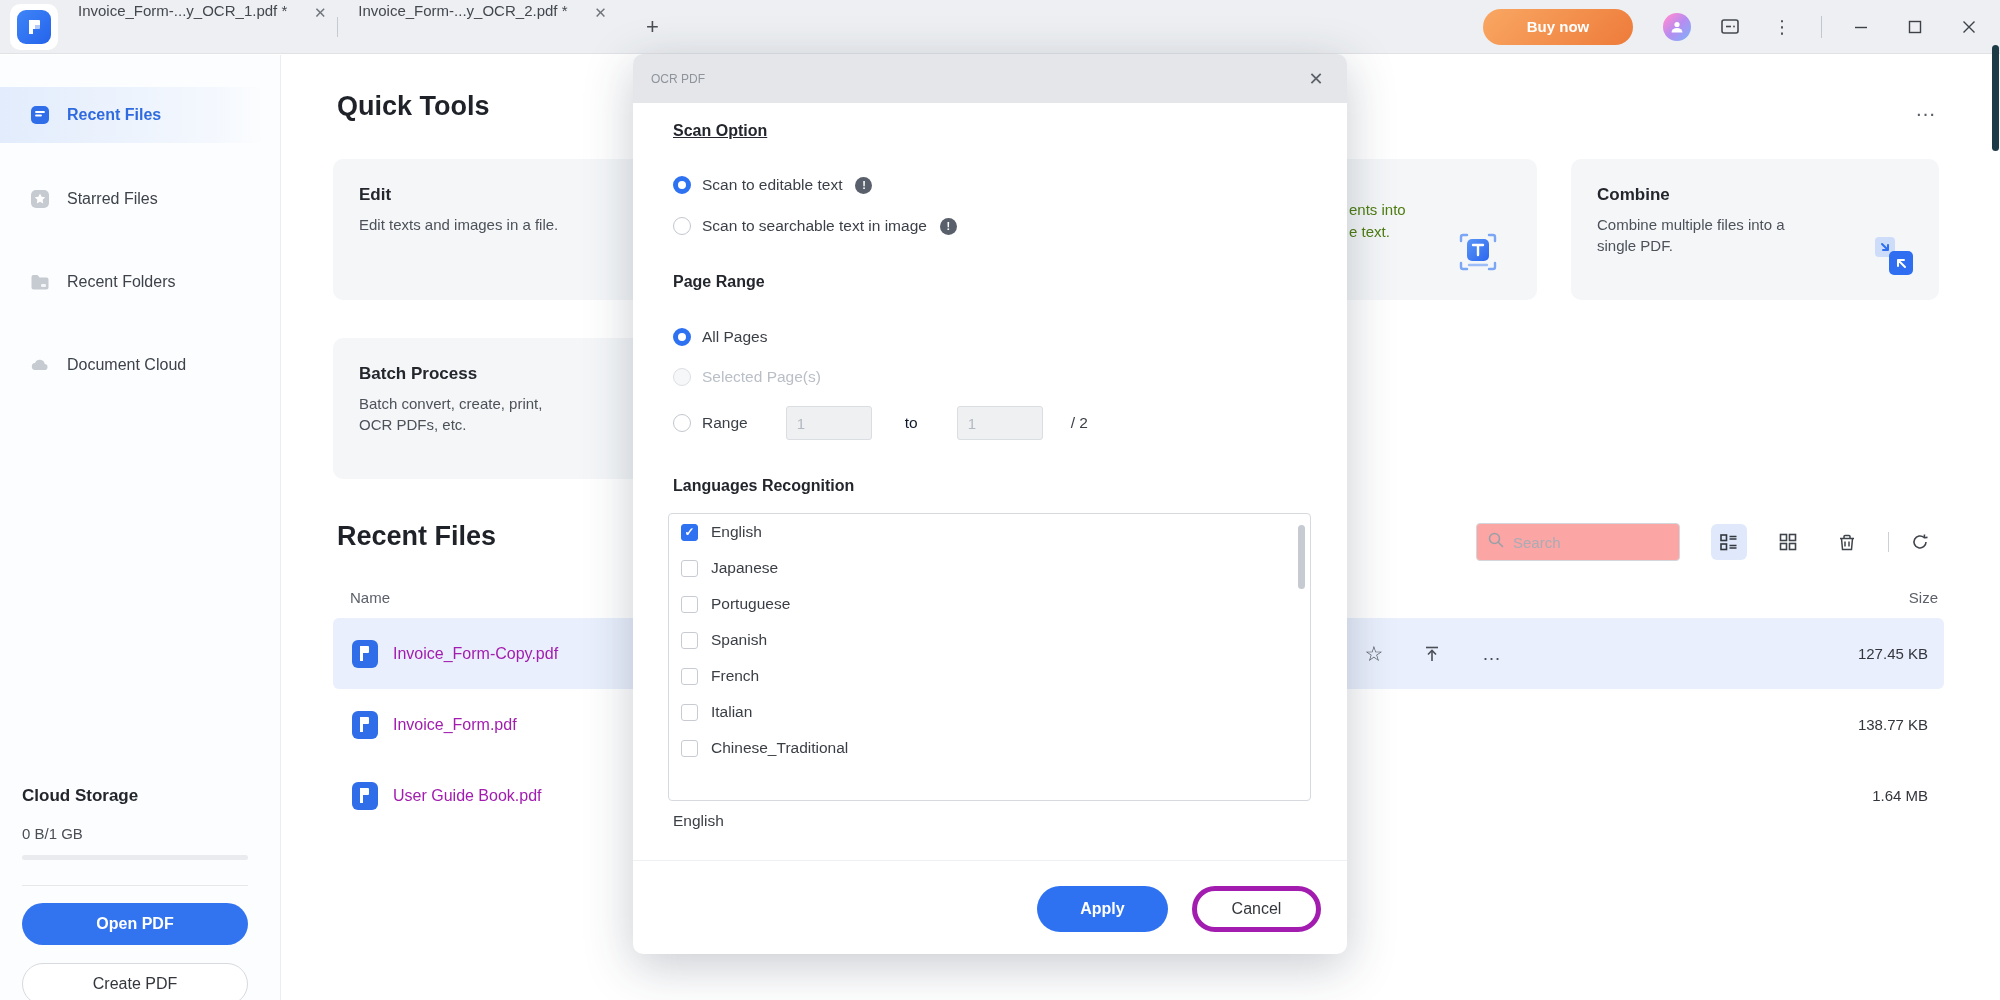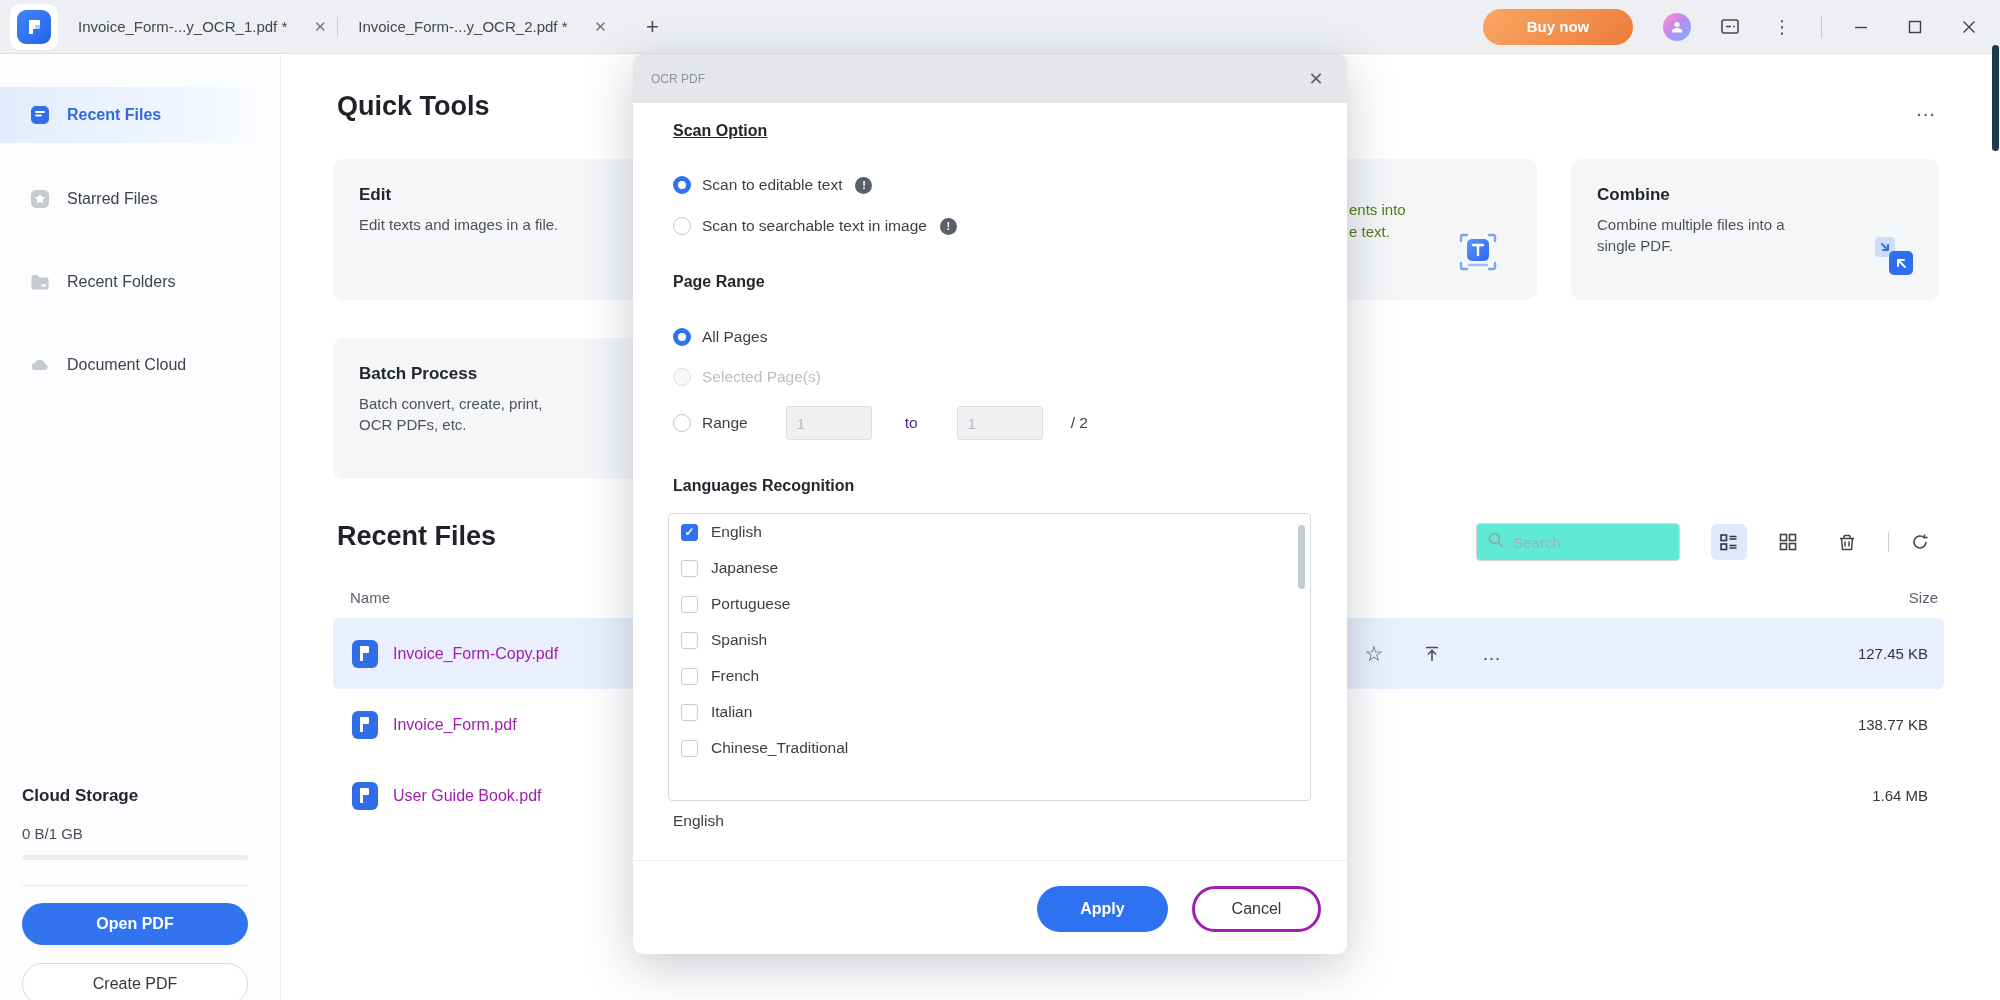--- a/index.html
+++ b/index.html
@@ -4,21 +4,21 @@
 <style>
   * { margin:0; padding:0; box-sizing:border-box; }
   html,body { width:2000px; height:1000px; overflow:hidden; }
   body { font-family:"Liberation Sans", sans-serif; background:#fff; }
   .app { position:relative; width:2000px; height:1000px; background:#fff; }
 
   
   .titlebar { position:absolute; top:0; left:0; right:0; height:54px; background:#edeff2; border-bottom:1px solid #e0e2e6; display:flex; align-items:center; z-index:6; }
   .logo-tile { width:48px; height:46px; background:#fff; border-radius:10px; margin-left:10px; display:flex; align-items:center; justify-content:center; flex:0 0 auto; }
   .logo { width:34px; height:34px; border-radius:9px; background:linear-gradient(135deg,#3f85f8,#2563eb); display:flex; align-items:center; justify-content:center; }
-  .tab { display:flex; align-items:center; height:50px; padding:0 6px 0 20px; }
+  .tab { display:flex; align-items:flex-start; height:50px; padding:0 6px 0 20px; }
   .tab-label { font-size:15px; color:#43474e; white-space:nowrap; }
   .tab-close { margin-left:22px; color:#71757d; font-size:15px; width:22px; height:22px; display:flex; align-items:center; justify-content:center; cursor:pointer; }
   .tab-divider { width:1px; height:20px; background:#c7cad0; flex:0 0 auto; }
   .newtab-btn { font-size:22px; color:#4a4e55; margin-left:22px; width:26px; height:26px; display:flex; align-items:center; justify-content:center; cursor:pointer; }
   .tb-right { margin-left:auto; display:flex; align-items:center; padding-right:16px; }
   .buy-btn { width:150px; height:36px; border-radius:18px; background:linear-gradient(135deg,#f9a763,#ee7b3a); color:#fff; font-size:15px; font-weight:bold; display:flex; align-items:center; justify-content:center; cursor:pointer; }
   .avatar { width:28px; height:28px; border-radius:50%; background:linear-gradient(135deg,#ff8ad4 10%,#b78cf0 50%,#7fb0f9 95%); margin-left:30px; display:flex; align-items:center; justify-content:center; }
   .tb-icon { width:26px; height:26px; margin-left:26px; display:flex; align-items:center; justify-content:center; color:#45494f; cursor:pointer; }
   .kebab { font-size:18px; color:#45494f; letter-spacing:0; }
   .tb-sep { width:1px; height:22px; background:#c3c6cc; margin-left:26px; }
@@ -49,21 +49,21 @@
   #card-ocr { left:860px; width:396px; }
   #card-combine { left:1290px; width:368px; }
   #card-batch { left:52px; top:283px; width:372px; height:141px; }
   .c-title { font-size:17px; font-weight:bold; color:#23262c; margin:26px 0 0 26px; }
   .c-desc { font-size:15px; color:#4d5159; margin:9px 26px 0 26px; line-height:21px; max-width:250px; }
   .ocr-frag { position:absolute; left:208px; top:40px; font-size:15px; color:#4d7c0f; line-height:22px; }
   .ocr-ico { position:absolute; left:314px; top:70px; }
   .combine-ico { position:absolute; right:24px; top:76px; }
 
   .rf-title { position:absolute; left:56px; top:466px; font-size:27px; font-weight:bold; color:#1f2329; }
-  .search-box { position:absolute; left:1195px; top:468px; width:204px; height:38px; border:1px solid #d3d6db; border-radius:4px; background:#5eead4; display:flex; align-items:center; padding-left:10px; gap:8px; }
+  .search-box { position:absolute; left:1195px; top:468px; width:204px; height:38px; border:1px solid #d3d6db; border-radius:4px; background:#fca5a5; display:flex; align-items:center; padding-left:10px; gap:8px; }
   .search-box input { border:none; outline:none; font-size:15px; color:#3a3e45; width:150px; background:transparent; }
   .search-box input::placeholder { color:#a8acb4; }
   .view-btn { position:absolute; top:469px; width:36px; height:36px; border-radius:6px; display:flex; align-items:center; justify-content:center; cursor:pointer; }
   #vb-list { left:1430px; background:#dfe9fb; }
   #vb-grid { left:1489px; }
   #vb-trash { left:1548px; }
   .v-divider { position:absolute; left:1607px; top:477px; width:1px; height:20px; background:#cdd0d6; }
   #vb-refresh { left:1621px; }
 
   .col-name { position:absolute; left:69px; top:534px; font-size:15px; color:#5c606a; }
@@ -89,31 +89,31 @@
   #st-scan { top:68px;text-decoration:underline; } #st-page { top:219px; } #st-lang { top:423px; }
   .opt { position:absolute; left:40px; height:24px; display:flex; align-items:center; gap:11px; font-size:15.5px; color:#3b3f47; cursor:pointer; }
   #opt-editable { top:119px; } #opt-searchable { top:160px; }
   #opt-all { top:271px; } #opt-selected { top:311px; color:#b9bec7; }
   #opt-range { top:352px; height:34px; }
   .radio { width:18px; height:18px; border-radius:50%; background:#fff; border:1.5px solid #c3c7ce; flex:0 0 auto; }
   .radio.on { border:5.5px solid #2e72f2; }
   .radio.dis { border:1.5px solid #dcdfe4; background:#f6f7f8; }
   .info-ico { width:17px; height:17px; border-radius:50%; background:#59606b; color:#fff; font-size:11px; font-weight:bold; display:flex; align-items:center; justify-content:center; margin-left:2px; }
   .rng-input { width:86px; height:34px; background:#eef0f2; border:1px solid #dadde2; border-radius:3px; color:#b4b8c0; font-size:15px; padding-left:10px; outline:none; font-family:"Liberation Sans",sans-serif; }
-  .rng-to { color:#4c1d95; } .rng-total { color:#3b3f46; }
+  .rng-to { color:#0f172a; } .rng-total { color:#3b3f46; }
   #in-from { margin-left:27px; } .rng-to { margin-left:22px; } #in-to { margin-left:28px; } .rng-total { margin-left:17px; }
   .langbox { position:absolute; left:35px; top:459px; width:643px; height:288px; border:1px solid #d6d9de; border-radius:4px; background:#fff; overflow:hidden; }
   .lang-row { height:36px; display:flex; align-items:center; gap:13px; padding-left:12px; font-size:15.5px; color:#3a3e45; cursor:pointer; }
   .cb { width:17px; height:17px; border-radius:3px; border:1.5px solid #c8ccd2; background:#fff; flex:0 0 auto; display:flex; align-items:center; justify-content:center; }
   .cb.checked { background:#2e72f2; border-color:#2e72f2; color:#fff; font-size:12px; font-weight:bold; }
   .lang-scroll { position:absolute; right:5px; top:11px; width:7px; height:64px; background:#c6cad1; border-radius:4px; }
   .lang-summary { position:absolute; left:40px; top:758px; font-size:15.5px; color:#3a3e45; }
   .dlg-divider { position:absolute; left:0; right:0; top:806px; height:1px; background:#eef0f2; }
   .btn-apply { position:absolute; left:404px; top:832px; width:131px; height:46px; border-radius:23px; background:#2f72f1; color:#fff; font-size:16px; font-weight:bold; display:flex; align-items:center; justify-content:center; cursor:pointer; }
-  .btn-cancel { position:absolute; left:559px; top:832px; width:129px; height:46px; border-radius:23px; background:#fff; border:3px solid #a21caf; color:#34373d; font-size:16px; display:flex; align-items:center; justify-content:center; cursor:pointer; }
+  .btn-cancel { position:absolute; left:559px; top:832px; width:129px; height:46px; border-radius:23px; background:#fff; border:5px solid #a21caf; color:#34373d; font-size:16px; display:flex; align-items:center; justify-content:center; cursor:pointer; }
 </style>
 </head>
 <body>
 
 <div class="app">
 
   <div class="titlebar">
     <div class="logo-tile">
       <div class="logo">
         <svg width="20" height="20" viewBox="0 0 20 20">

